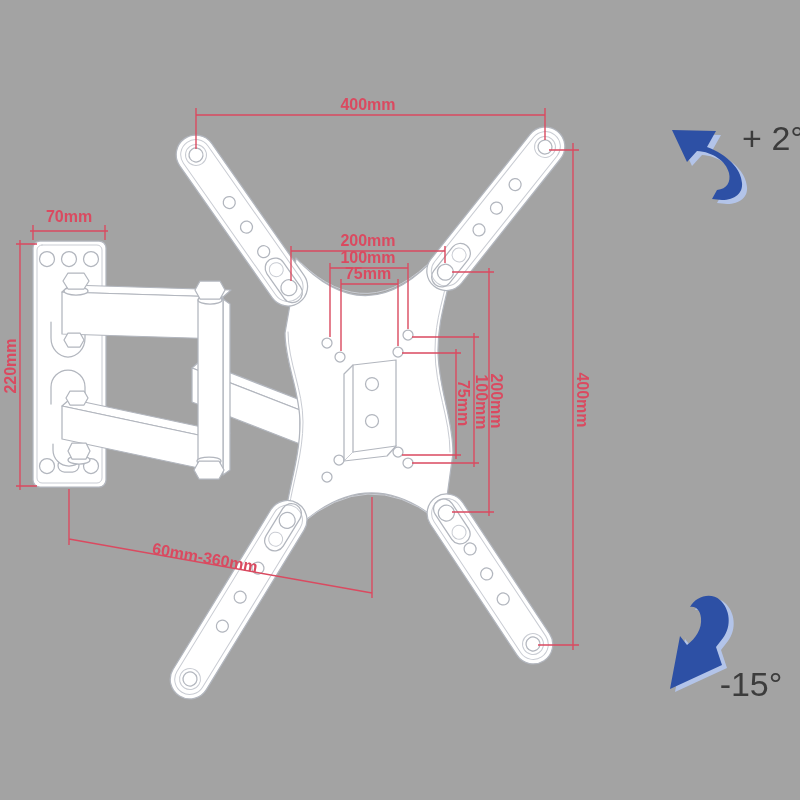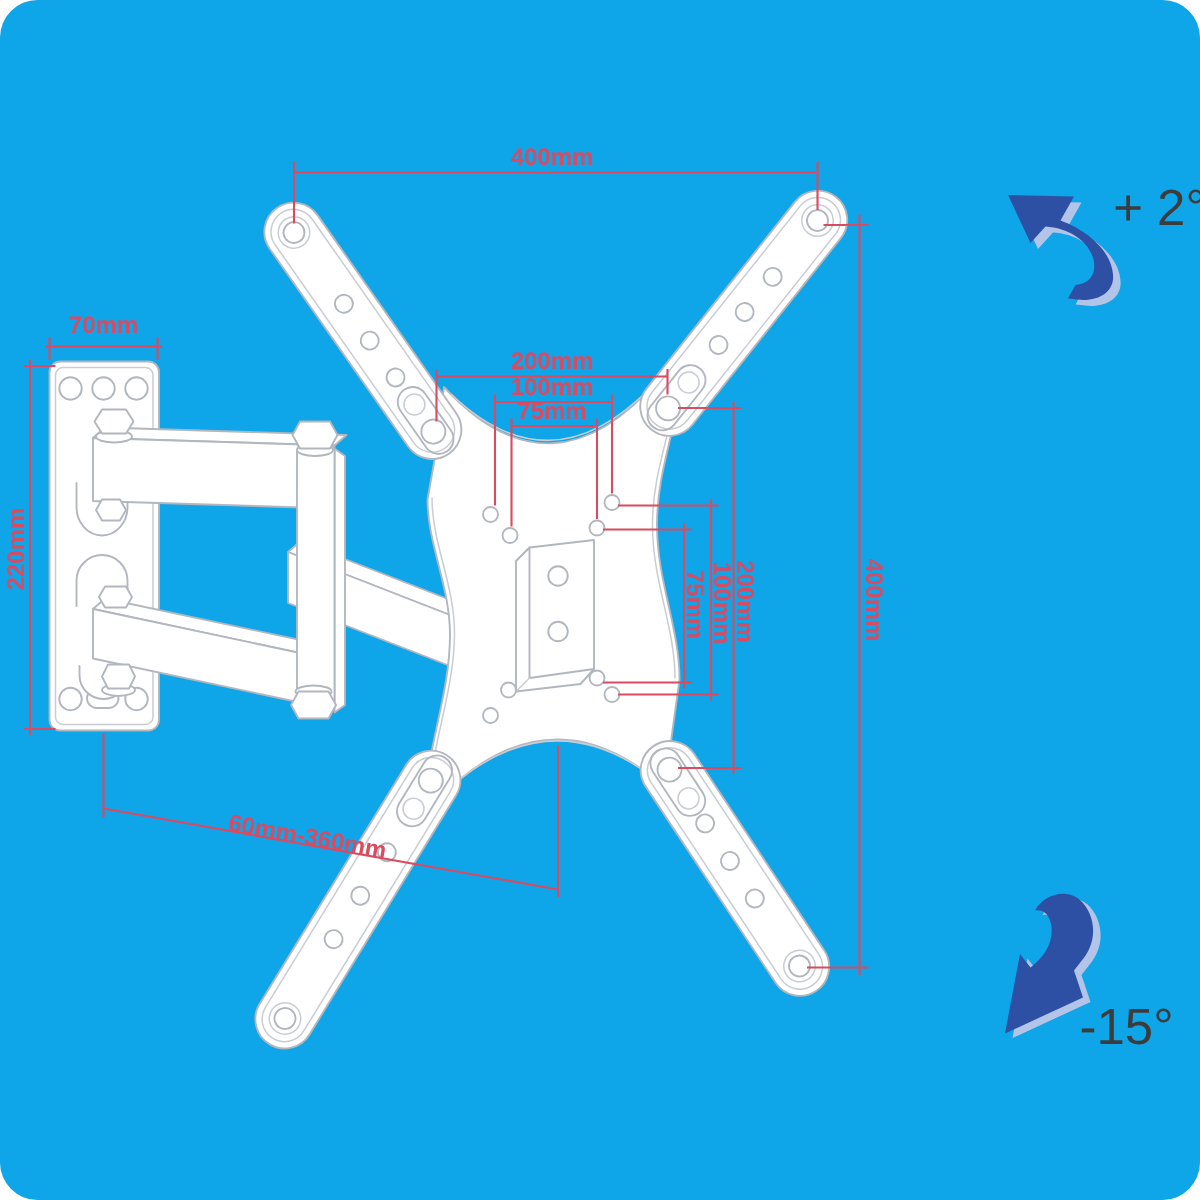--- a/index.html
+++ b/index.html
@@ -1,18 +1,18 @@
 <!DOCTYPE html>
 <html><head>
 <meta charset="utf-8">
 <style>
   html,body { margin:0; padding:0; background:#ffffff; }
   .stage {
-    width:800px; height:800px; background:#0ea5e9; position:relative;
-    font-family:"Liberation Sans", sans-serif; overflow:hidden;border-radius:25px;
+    width:800px; height:800px; background:#a3a3a3; position:relative;
+    font-family:"Liberation Sans", sans-serif; overflow:hidden;
   }
   svg { display:block; }
   
   .s  { stroke:#b2b6be; stroke-width:1.25; fill:none; stroke-linejoin:round; stroke-linecap:round; }
   .sf { stroke:#b2b6be; stroke-width:1.25; fill:#ffffff; stroke-linejoin:round; stroke-linecap:round; }
   .st { stroke:#c9ccd3; stroke-width:1;   fill:none; stroke-linejoin:round; stroke-linecap:round; }
   
   .r  { stroke:#da4a60; stroke-width:1.4; fill:none; stroke-linecap:butt; }
   .dl { font:bold 16px "Liberation Sans", sans-serif; fill:#da4a60; }
   

